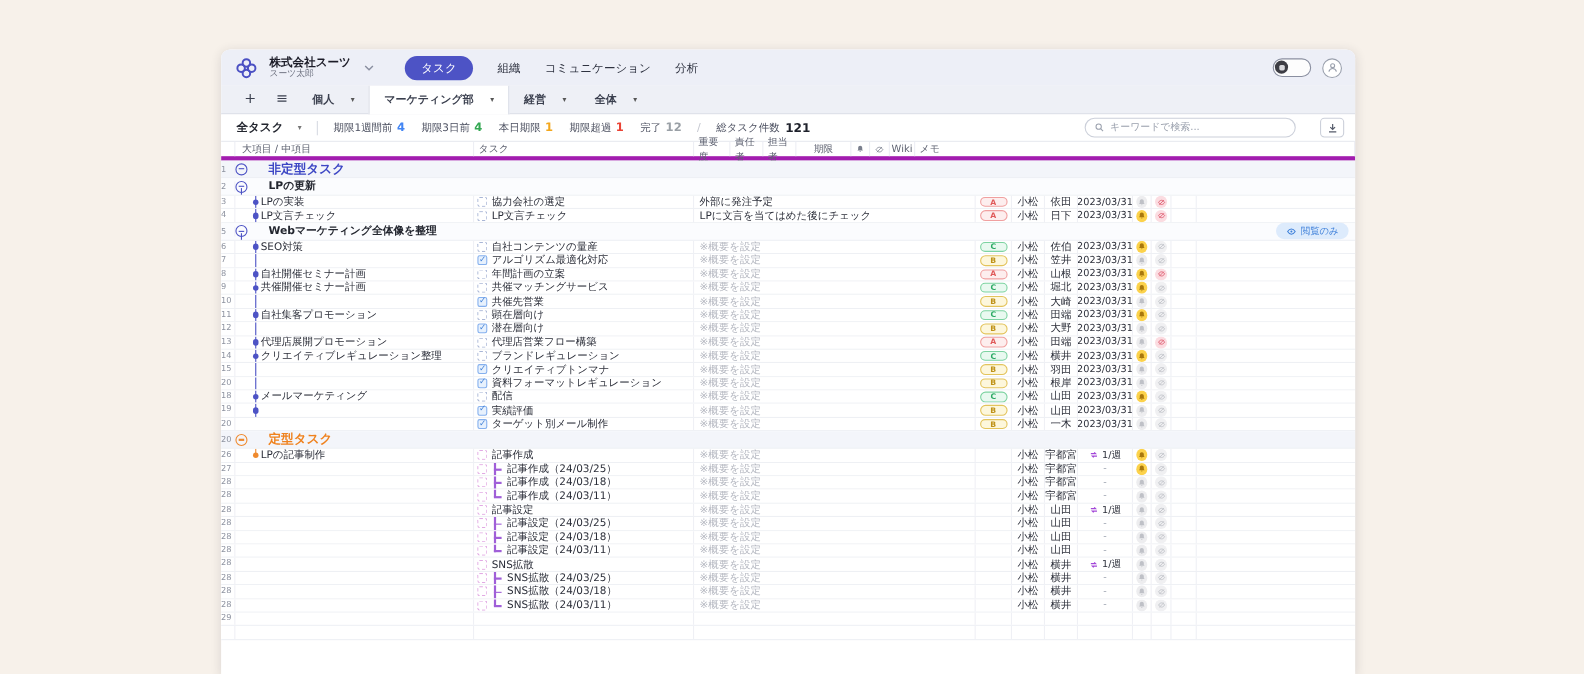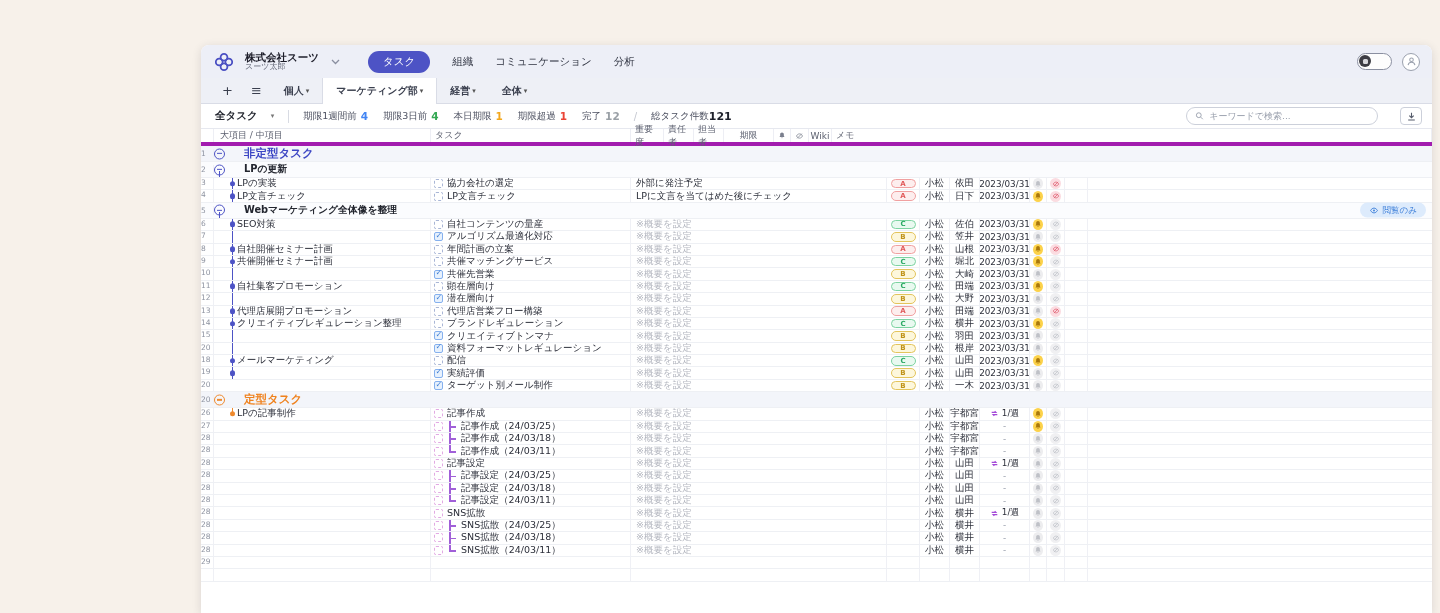--- a/index.html
+++ b/index.html
@@ -1,18 +1,18 @@
 <!DOCTYPE html>
 <html><head>
 <meta charset="utf-8">
 <style>
   * { margin:0; padding:0; box-sizing:border-box; }
   html,body { width:1440px; height:613px; overflow:hidden;
     font-family:"DejaVu Sans","Liberation Sans",sans-serif; background:#f7f1ea; }
-  .window { position:absolute; left:201px; top:45px; width:1231px; height:568px;
+  .window { position:absolute; left:201px; top:45px; width:1031px; height:568px;
     background:#fff; border-radius:8px 8px 0 0; box-shadow:0 2px 10px rgba(40,40,60,.14);
     overflow:hidden; }
   
   .topbar { height:33px; background:#edeff7; display:flex; align-items:center;
     padding:0 12px; gap:8px; }
   .logo { width:22px; height:22px; flex:0 0 auto; }
   .cowrap { line-height:1.05; margin-left:2px; }
   .coname { font-size:10.5px; font-weight:bold; color:#1c1c28; }
   .couser { font-size:8px; color:#6b6f7e; }
   .chev { color:#8a8fa0; font-size:8px; margin:0 6px 0 4px; }
@@ -25,36 +25,36 @@
   .toggle .knob { position:absolute; left:1px; top:1px; width:12px; height:12px;
     border-radius:50%; background:#3d3d44; }
   .toggle .knob::after { content:""; position:absolute; left:3.5px; top:3.5px;
     width:5px; height:5px; border-radius:1.5px; background:#d8d8dc; }
   .avatar { width:18px; height:18px; border-radius:50%; border:1.3px solid #9aa0ad;
     background:#fff; display:flex; align-items:center; justify-content:center; }
   
   .toolbar { height:26px; background:#eef0f6; border-bottom:1px solid #d9dce6;
     display:flex; align-items:stretch; padding-left:12px; }
   .tb-ico { display:flex; align-items:center; padding:0 9px; font-size:13px; color:#3a3f4e; }
-  .tb-tab { display:flex; align-items:center; gap:2px; padding:0 13px; font-size:10px;
+  .tb-tab { display:flex; align-items:center; gap:15px; padding:0 13px; font-size:10px;
     color:#3a3f4e; font-weight:bold; }
   .tb-tab .caret { font-size:7px; color:#555; }
   .tb-tab.active { background:#fff; border-left:1px solid #d9dce6; border-right:1px solid #d9dce6;
     margin-bottom:-1px; }
   
   .filterbar { height:25px; background:#fff; border-bottom:1px solid #e6e8ef;
     display:flex; align-items:center; padding:0 10px 0 14px; gap:14px; }
   .f-all { font-size:10.5px; font-weight:bold; color:#23262f; display:flex; gap:13px; align-items:center; }
   .f-all .caret { font-size:7px; color:#777; }
   .f-div { width:1px; height:13px; background:#d8dbe3; }
   .f-stats { display:flex; align-items:center; gap:15px; }
   .f-stat { font-size:9.5px; color:#4c5060; display:flex; gap:4px; align-items:flex-start; }
   .f-stat b { font-size:10.5px; }
   .f-slash { color:#c3c6cf; font-size:10px; }
-  .f-total { font-size:9.5px; color:#4c5060; display:flex; align-items:center; }
+  .f-total { font-size:9.5px; color:#4c5060; display:flex; gap:5px; align-items:center; }
   .f-total b { font-size:11px; color:#1e212b; }
   .searchbox { margin-left:auto; width:192px; height:18px; border:1px solid #ccd0da;
     border-radius:10px; display:flex; align-items:center; padding:0 8px; gap:5px; background:#fff; }
   .searchbox input { border:none; outline:none; width:100%; font-size:9px; color:#444;
     font-family:inherit; background:transparent; }
   .searchbox input::placeholder { color:#9aa0ad; }
   .dl-btn { width:22px; height:18px; border:1px solid #ccd0da; border-radius:4px;
     display:flex; align-items:center; justify-content:center; margin-left:8px; background:#fff; }
   
   .thead { height:17px; display:flex; border-bottom:4px solid #a21caf; background:#fff;

